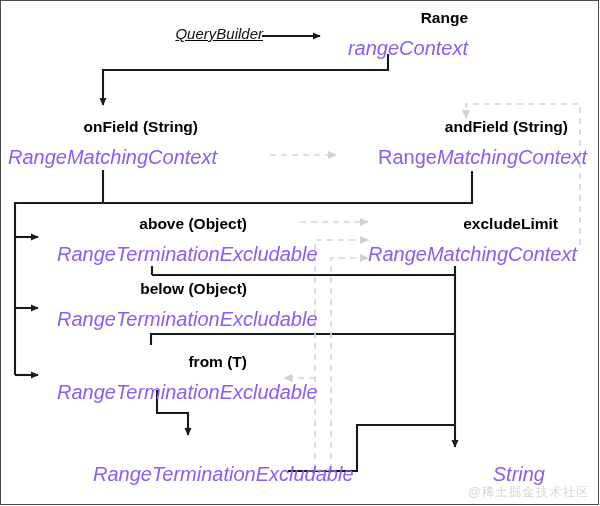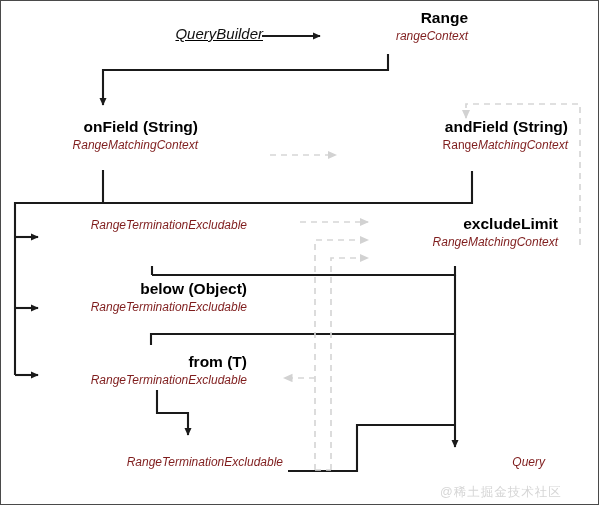--- a/index.html
+++ b/index.html
@@ -3,21 +3,21 @@
 <meta charset="utf-8">
 <style>
   html,body{margin:0;padding:0;background:#ffffff;}
   body{font-family:"Liberation Sans","DejaVu Sans",sans-serif;}
   #stage{position:relative;width:600px;height:506px;background:#ffffff;overflow:hidden;}
   #edges{position:absolute;left:0;top:0;width:600px;height:506px;}
   .node{position:absolute;text-align:right;white-space:nowrap;line-height:1.12;}
   .sig{font-size:15.5px;color:#000;}
   .sig .m{font-weight:bold;}
   .sig .p{font-weight:bold;}
-  .ret{font-size:12px;font-style:italic;color:#7f1d1d;margin-top:4px;}
+  .ret{font-size:20px;font-style:italic;color:#8b5cf6;margin-top:11px;}
   .ret .plain{font-style:normal;}
   .caller{font-size:15px;font-style:italic;color:#111;}
   .watermark{position:absolute;font-size:12.5px;color:#d6d6d6;letter-spacing:1px;white-space:nowrap;}
   .frame{position:absolute;left:0;top:0;width:599px;height:505px;border:1px solid #4a4a4a;box-sizing:border-box;}
 </style>
 </head>
 <body>
 
 <div id="stage">
 
@@ -85,20 +85,21 @@
     <div class="sig"><span class="m">onField</span><span class="p"> (String)</span></div>
     <div class="ret"><span class="plain"></span><span>RangeMatchingContext</span></div>
   </div>
 
   <div class="node" style="left:378px;top:118px;width:190px;">
     <div class="sig"><span class="m">andField</span><span class="p"> (String)</span></div>
     <div class="ret"><span class="plain">Range</span><span>MatchingContext</span></div>
   </div>
 
   <div class="node" style="left:57px;top:215px;width:190px;">
+    <div class="sig"><span class="m">above</span><span class="p"> (Object)</span></div>
     <div class="ret"><span class="plain"></span><span>RangeTerminationExcludable</span></div>
   </div>
 
   <div class="node" style="left:368px;top:215px;width:190px;">
     <div class="sig"><span class="m">excludeLimit</span><span class="p"></span></div>
     <div class="ret"><span class="plain"></span><span>RangeMatchingContext</span></div>
   </div>
 
   <div class="node" style="left:57px;top:280px;width:190px;">
     <div class="sig"><span class="m">below</span><span class="p"> (Object)</span></div>
@@ -108,18 +109,18 @@
   <div class="node" style="left:57px;top:353px;width:190px;">
     <div class="sig"><span class="m">from</span><span class="p"> (T)</span></div>
     <div class="ret"><span class="plain"></span><span>RangeTerminationExcludable</span></div>
   </div>
 
   <div class="node" style="left:93px;top:452px;width:190px;">
     <div class="ret"><span class="plain"></span><span>RangeTerminationExcludable</span></div>
   </div>
 
   <div class="node" style="left:365px;top:452px;width:180px;">
-    <div class="ret"><span class="plain"></span><span>Query</span></div>
+    <div class="ret"><span class="plain"></span><span>String</span></div>
   </div>
 
-  <div class="watermark" style="left:440px;top:484px;">@稀土掘金技术社区</div>
+  <div class="watermark" style="left:468px;top:484px;">@稀土掘金技术社区</div>
 
 </div>
 
 </body></html>

